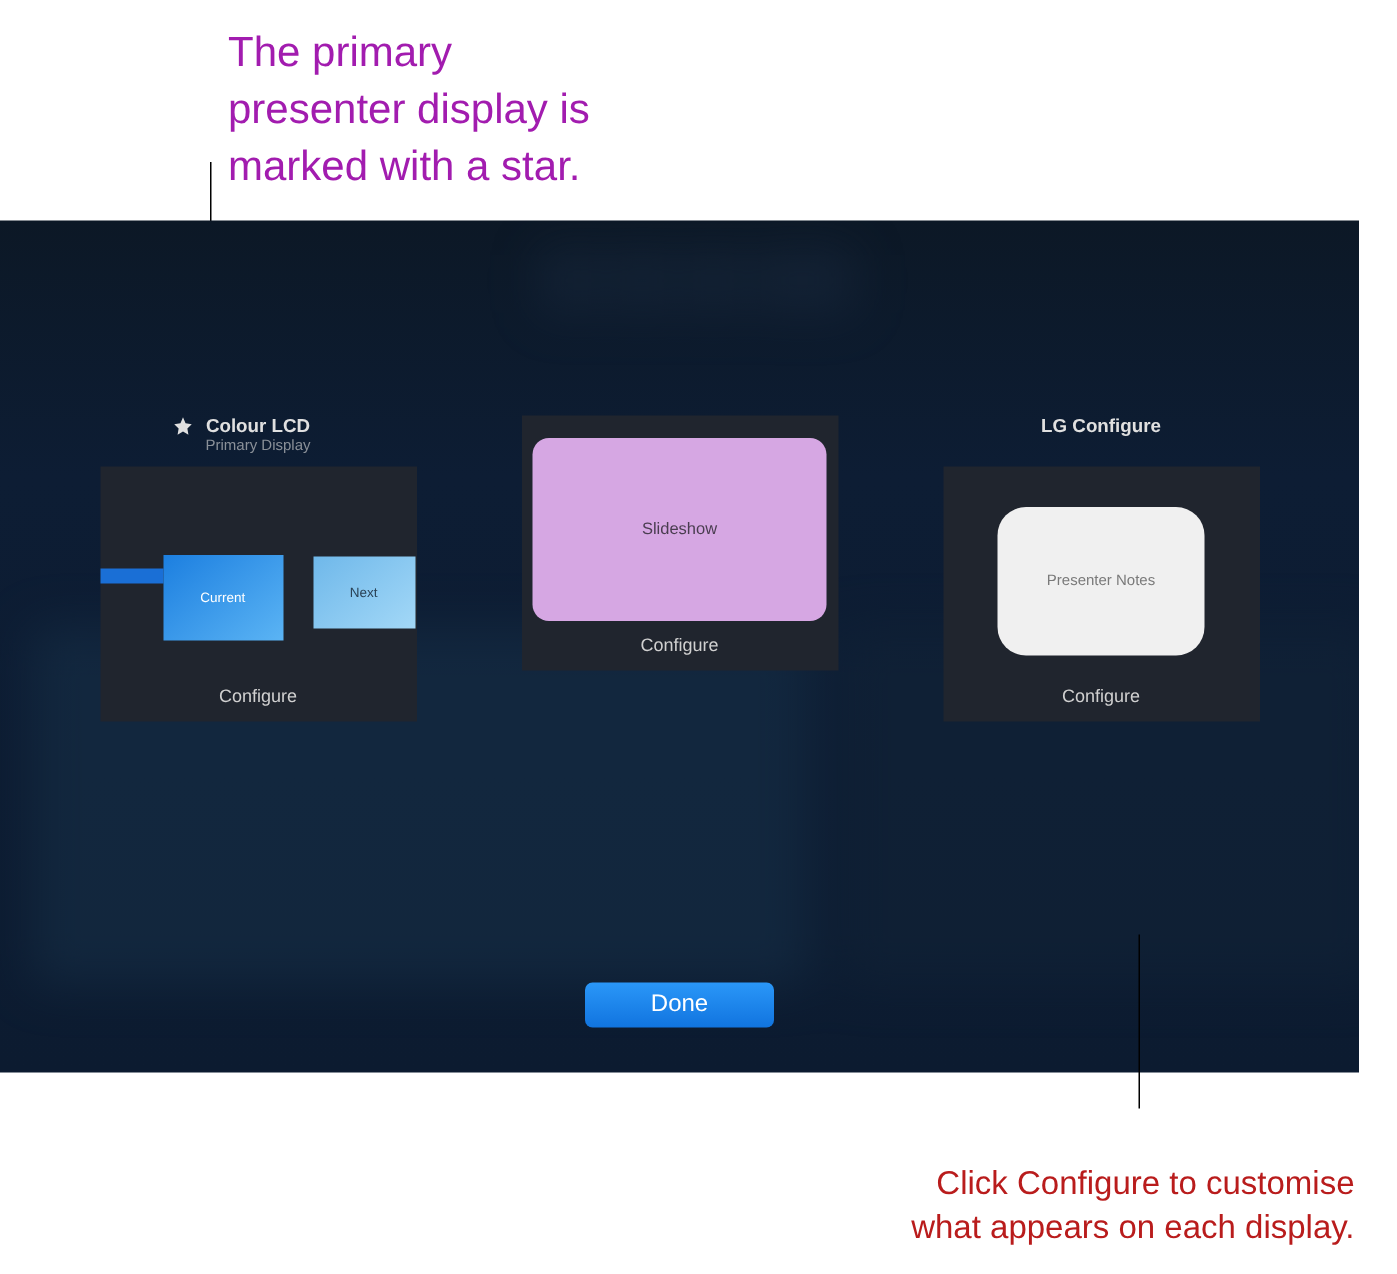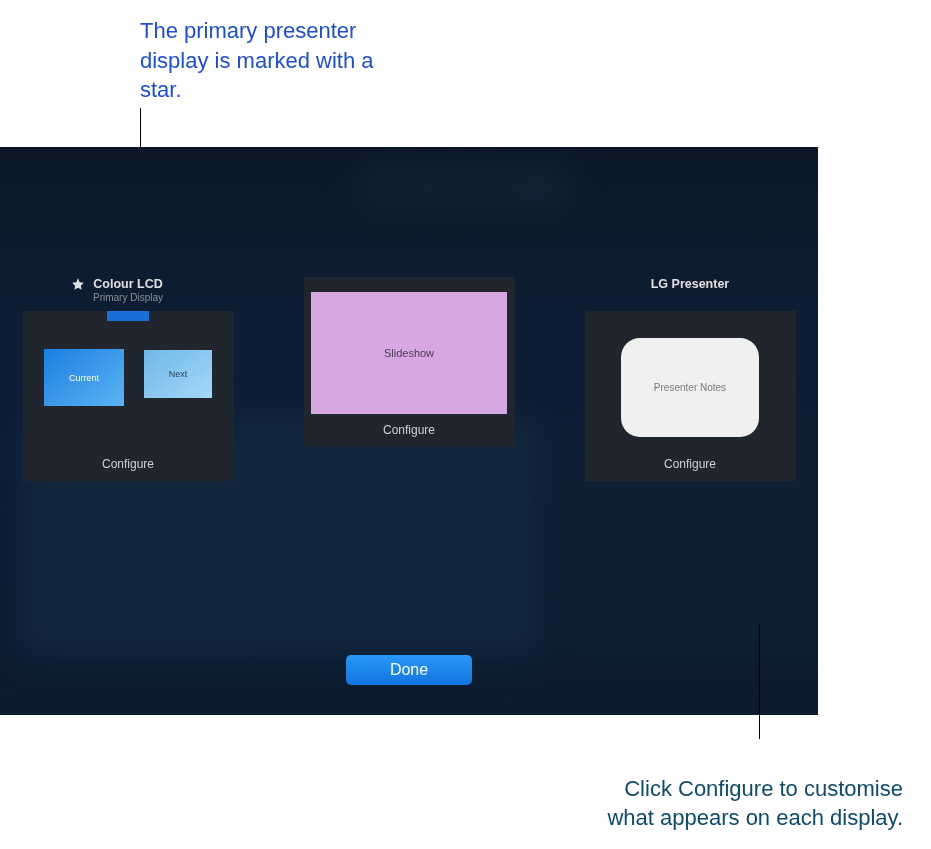--- a/index.html
+++ b/index.html
@@ -10,40 +10,40 @@
     body {
       font-family: -apple-system, BlinkMacSystemFont, "Helvetica Neue", Arial, sans-serif;
       background: #fff;
       width: 931px;
       height: 849px;
       overflow: hidden;
     }
     .annotation-top {
       position: absolute;
       top: 16px;
-      left: 140px;
+      left: 152px;
       width: 265px;
-      font-size: 22px;
+      font-size: 28px;
       line-height: 1.35;
-      color: #1d4ed8;
+      color: #a21caf;
       font-weight: 400;
     }
     .annotation-line-top {
       position: absolute;
       left: 140px;
       top: 108px;
       width: 1px;
       height: 177px;
       background: #000;
     }
     .main-panel {
       position: absolute;
       top: 147px;
       left: 0;
-      width: 818px;
+      width: 906px;
       height: 568px;
       background: linear-gradient(180deg, #0c1826 0%, #0d1d34 30%, #0c1b30 100%);
       overflow: hidden;
     }
     .bg-blur {
       position: absolute;
       inset: 0;
       filter: blur(16px);
       opacity: 0.5;
     }
@@ -145,21 +145,21 @@
       width: 100%;
       display: flex;
       align-items: center;
       justify-content: center;
       position: relative;
     }
     .preview-presenter {
       width: 100%;
       height: 100%;
       display: flex;
-      flex-direction: column;
+      flex-direction: row;
       align-items: center;
     }
     .presenter-top-highlight {
       width: 42px;
       height: 10px;
       background: #1a6fd6;
       margin-top: 0;
     }
     .presenter-slides {
       display: flex;
@@ -190,20 +190,21 @@
     .slideshow-fill {
       width: 196px;
       height: 122px;
       background: #d6a7e3;
       margin-top: 5px;
       display: flex;
       align-items: center;
       justify-content: center;
       color: #4a3d50;
       font-size: 11px;
+      border-radius: 11px;
     }
     .notes-fill {
       width: 138px;
       height: 99px;
       background: #f0f0f0;
       display: flex;
       align-items: center;
       justify-content: center;
       color: #7a7a7a;
       font-size: 10px;
@@ -232,21 +233,21 @@
       border: none;
       cursor: pointer;
     }
     .annotation-bottom {
       position: absolute;
       bottom: 16px;
       right: 28px;
       width: 310px;
       font-size: 22px;
       line-height: 1.35;
-      color: #0c4a6e;
+      color: #b91c1c;
       text-align: right;
       font-weight: 400;
     }
     .annotation-line-bottom {
       position: absolute;
       left: 759px;
       top: 623px;
       width: 1px;
       height: 116px;
       background: #000;
@@ -304,21 +305,21 @@
         <div class="preview-main">
           <div class="slideshow-fill">Slideshow</div>
         </div>
         <div class="configure-label">Configure</div>
       </div>
     </div>
 
     <div class="display-block">
       <div class="display-header">
         <div class="display-header-inner">
-          <div class="display-title">LG Presenter</div>
+          <div class="display-title">LG Configure</div>
         </div>
       </div>
       <div class="preview-card">
         <div class="preview-main">
           <div class="notes-fill">Presenter Notes</div>
         </div>
         <div class="configure-label">Configure</div>
       </div>
     </div>
 

